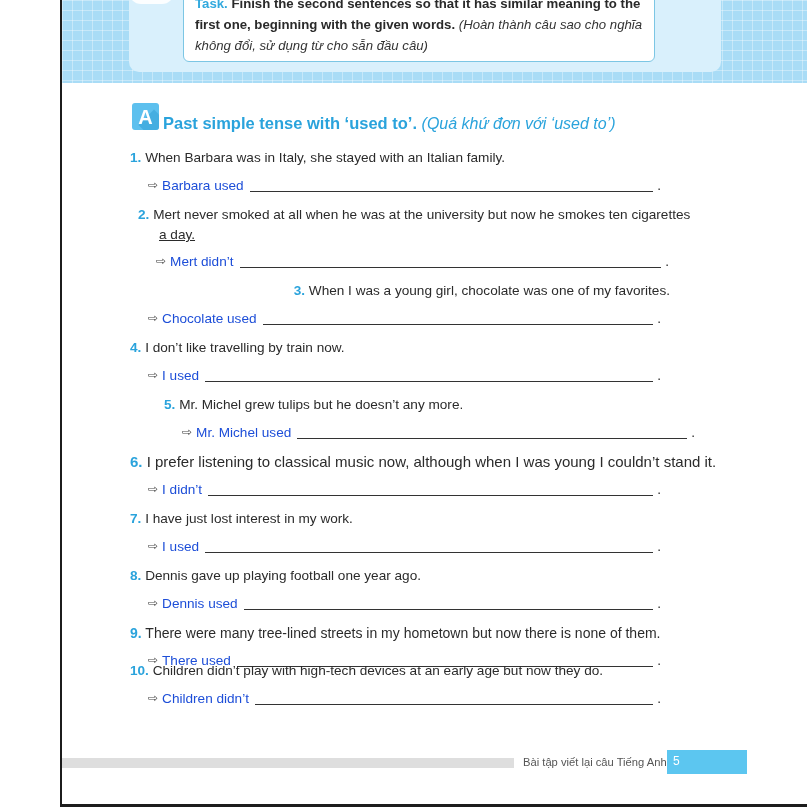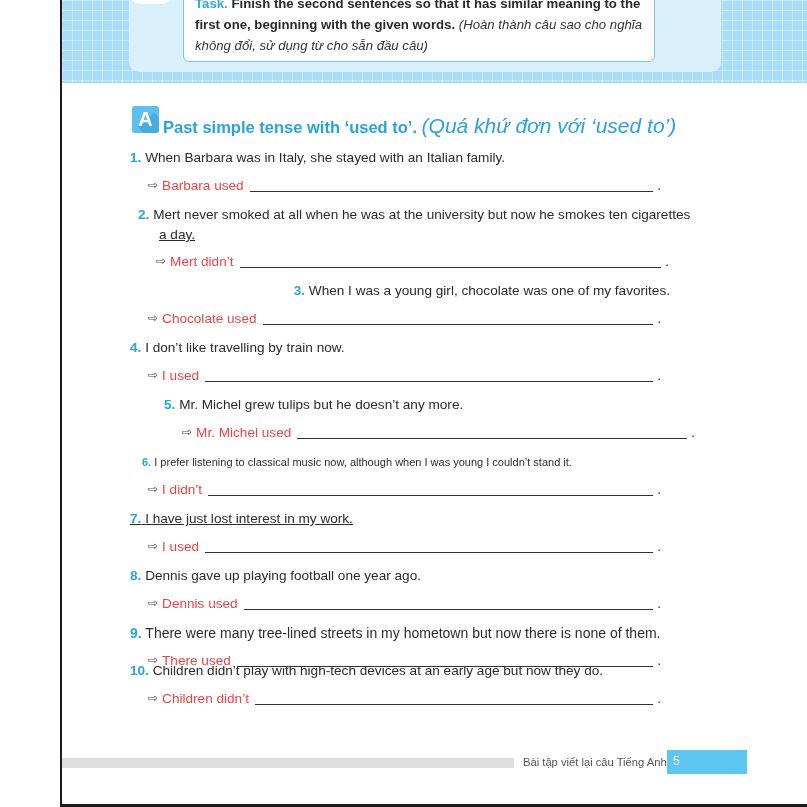--- a/index.html
+++ b/index.html
@@ -92,21 +92,21 @@
       margin-left: 4px;
       margin-top: 14px;
       font-size: 16.5px;
       font-weight: bold;
       color: #2aa3dc;
       white-space: nowrap;
     }
     .section-title-vn {
       font-weight: normal;
       font-style: italic;
-      font-size: 21px;
+      font-size: 16px;
       color: #2aa3dc;
     }
 
     
     .exercise {
       position: absolute;
       left: 68px;
       width: 540px;
       font-size: 13.6px;
       color: #2b2b2b;
@@ -119,21 +119,21 @@
       left: 18px;
       display: flex; align-items: flex-end;
       width: 513px;
       line-height: 20px;
       white-space: nowrap;
     }
     .arrow-icon {
       font-size: 12px; color: #444; margin-right: 4px;
       display: inline-block; transform: translateY(-1px);
     }
-    .prompt { color: #ef4444; margin-right: 6px; }
+    .prompt { color: #1d4ed8; margin-right: 6px; }
     .blank {
       flex: 1;
       border-bottom: 1px solid #333;
       height: 14px;
       margin-bottom: 4px;
     }
     .period { margin-left: 4px; color: #2b2b2b; }
 
     
     .footer-bar {
@@ -244,33 +244,33 @@
     </div>
     <div class="answer-line" style="top:28px;">
       <span class="arrow-icon">⇨</span>
       <span class="prompt">Mr. Michel used</span>
       <span class="blank"></span>
       <span class="period">.</span>
     </div>
   </div>
 
   <div class="exercise" style="top:452px; width:560px;">
-    <div class="q-line" style="font-size:11px;margin-left:12px;">
+    <div class="q-line" style="font-size:15px;">
       <span class="q-num">6.</span>
       <span>I prefer listening to classical music now, although when I was young I couldn’t stand it.</span>
     </div>
     <div class="answer-line" style="top:28px;">
       <span class="arrow-icon">⇨</span>
       <span class="prompt">I didn’t</span>
       <span class="blank"></span>
       <span class="period">.</span>
     </div>
   </div>
 
-  <div class="exercise" style="top:509px;text-decoration:underline;">
+  <div class="exercise" style="top:509px;">
     <div class="q-line">
       <span class="q-num">7.</span>
       <span> I have just lost interest in my work.</span>
     </div>
     <div class="answer-line" style="top:28px;">
       <span class="arrow-icon">⇨</span>
       <span class="prompt">I used</span>
       <span class="blank"></span>
       <span class="period">.</span>
     </div>

